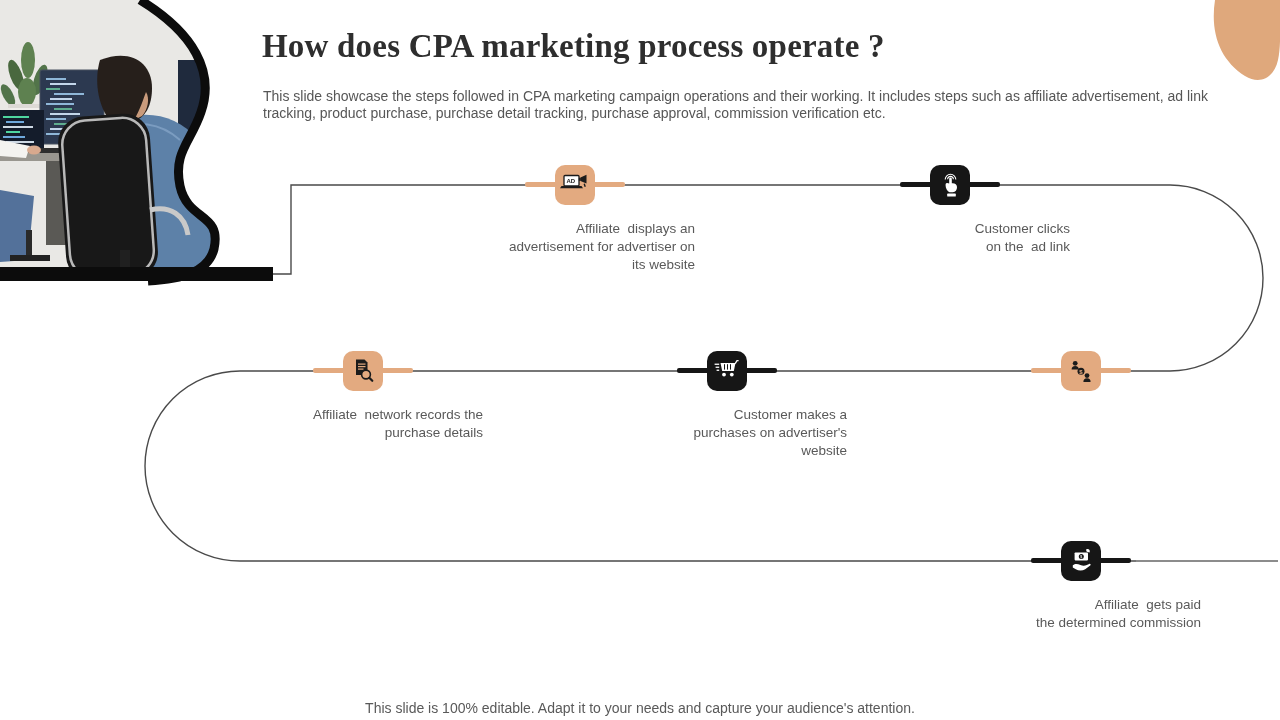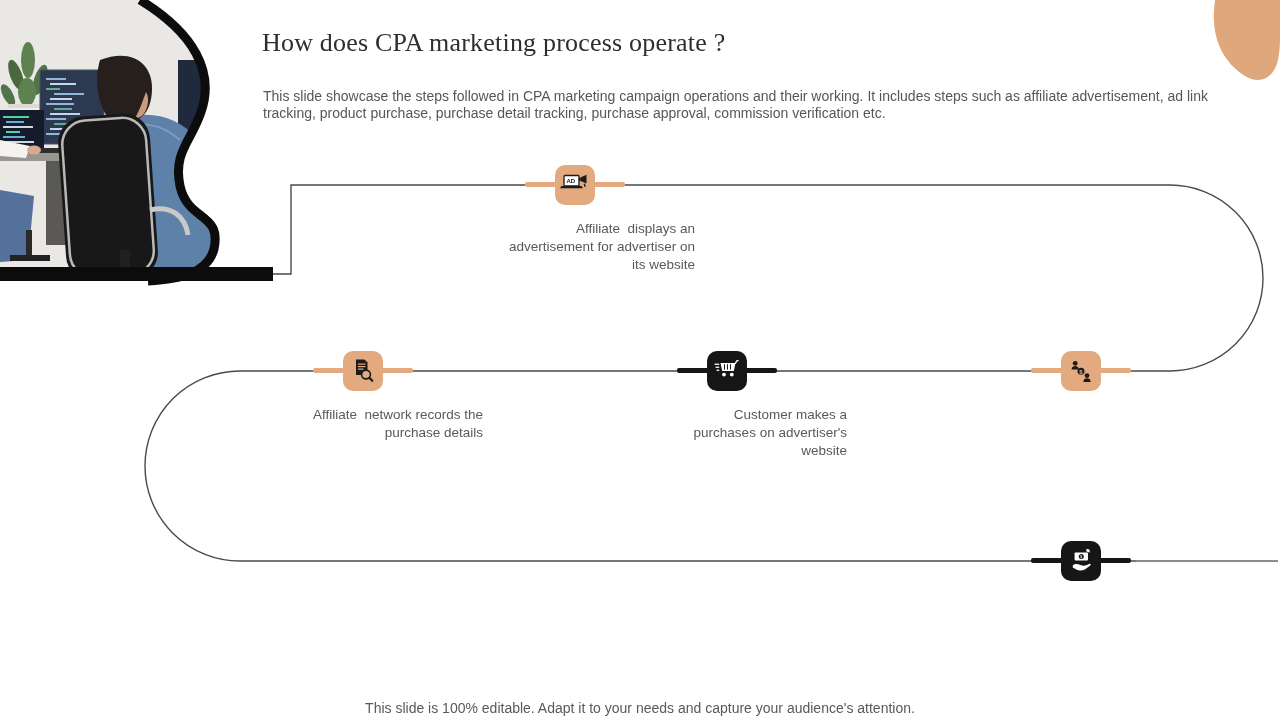--- a/index.html
+++ b/index.html
@@ -7,21 +7,21 @@
          font-family:"Liberation Sans",sans-serif;}
 
   
   .photo-svg{position:absolute;left:0;top:0;}
   .connector-svg{position:absolute;left:0;top:0;}
   .corner-blob-svg{position:absolute;right:0;top:0;}
   svg text{font-family:"Liberation Sans",sans-serif;}
 
   
   .title{position:absolute;left:262px;top:28px;font-family:"Liberation Serif",serif;
-         font-weight:400;font-size:26px;color:#2e2e2e;letter-spacing:.2px;}
+         font-weight:700;font-size:33px;color:#2e2e2e;letter-spacing:.2px;}
   .description{position:absolute;left:263px;top:88px;width:978px;font-size:14px;
          line-height:1.24;color:#565656;}
   .footer{position:absolute;left:0;top:700px;width:100%;text-align:center;
          font-size:14px;color:#595959;}
 
   
   .step{position:absolute;width:240px;height:160px;}
   .seg{position:absolute;top:17px;height:5px;width:32px;border-radius:2px;}
   .seg-l{left:70px}.seg-r{left:138px}
   .icon-box{position:absolute;left:100px;top:0;width:40px;height:40px;border-radius:10px;}
@@ -142,20 +142,34 @@
         <rect x="23.8" y="12.8" width="2" height="3" fill="#1b1b1b"></rect>
         <path d="M25.5,12.5 L31.5,9.8 L31.5,18.6 L25.5,15.9 Z" fill="#1b1b1b"></path>
         <path d="M29.2,18.8 L30.2,21.8" stroke="#1b1b1b" stroke-width="1.4"></path>
       </svg>
     </div>
     <div class="step-label">Affiliate  displays an
 advertisement for advertiser on
 its website</div>
   </div>
 
+  <div class="step dark" id="s2">
+    <span class="seg seg-l"></span>
+    <span class="seg seg-r"></span>
+    <div class="icon-box">
+      <svg viewBox="0 0 40 40">
+        <path d="M15.2,14.6 A5.3,5.3 0 1 1 25.8,14.6" fill="none" stroke="#ffffff" stroke-width="1.1"></path>
+        <path d="M17.6,14.3 A2.9,2.9 0 1 1 23.4,14.3" fill="none" stroke="#ffffff" stroke-width="1.1"></path>
+        <path d="M19.2,13.8 C19.2,12.2 21.8,12.2 21.8,13.8 L21.8,18.2 C24.6,17.8 27,19.2 27,22 C27,24.8 25.6,27.2 22.8,27.2 L19.6,27.2 C17.2,26 15.6,23.2 15.6,20.4 L15.6,19.4 C15.6,17.8 17.6,17.4 19.2,18.6 Z" fill="#ffffff"></path>
+        <rect x="17.2" y="28.6" width="8.6" height="3" rx="0.6" fill="#ffffff"></rect>
+      </svg>
+    </div>
+    <div class="step-label">Customer clicks
+on the  ad link</div>
+  </div>
 
   <div class="step tan" id="s3">
     <span class="seg seg-l"></span>
     <span class="seg seg-r"></span>
     <div class="icon-box">
       <svg viewBox="0 0 40 40">
         <circle cx="14.2" cy="12.3" r="2.4" fill="#1b1b1b"></circle>
         <path d="M10.6,18.6 a3.6,3.6 0 0 1 7.2,0 Z" fill="#1b1b1b"></path>
         <circle cx="26" cy="24.6" r="2.4" fill="#1b1b1b"></circle>
         <path d="M22.4,30.9 a3.6,3.6 0 0 1 7.2,0 Z" fill="#1b1b1b"></path>
@@ -211,17 +225,19 @@
     <span class="seg seg-r"></span>
     <div class="icon-box">
       <svg viewBox="0 0 40 40">
         <rect x="13.6" y="11.4" width="13.4" height="8" rx="0.8" fill="#ffffff"></rect>
         <circle cx="20.3" cy="15.4" r="2.5" fill="#161616"></circle>
         <text x="19.1" y="16.9" font-size="4" fill="#ffffff">$</text>
         <path d="M25.4,8.2 C27.8,7.6 29.4,9 28.6,11.4 L25.8,10.8 C25.2,10 25,8.8 25.4,8.2 Z" fill="#ffffff"></path>
         <path d="M11.8,24.2 C14.6,22 17,23 19.4,24 C21.6,24.9 23.8,24.9 25.8,24 L28.2,22.9 C29.4,22.4 30.2,23.8 29.2,24.6 L24.2,28.2 C21.4,29.8 17.6,29.8 14.8,28.2 L11.8,26.6 Z" fill="#ffffff"></path>
       </svg>
     </div>
+    <div class="step-label">Affiliate  gets paid
+the determined commission</div>
   </div>
 
   <div class="footer">This slide is 100% editable.  Adapt it to your needs and capture your audience's attention.</div>
 
 </div>
 
 </body></html>

